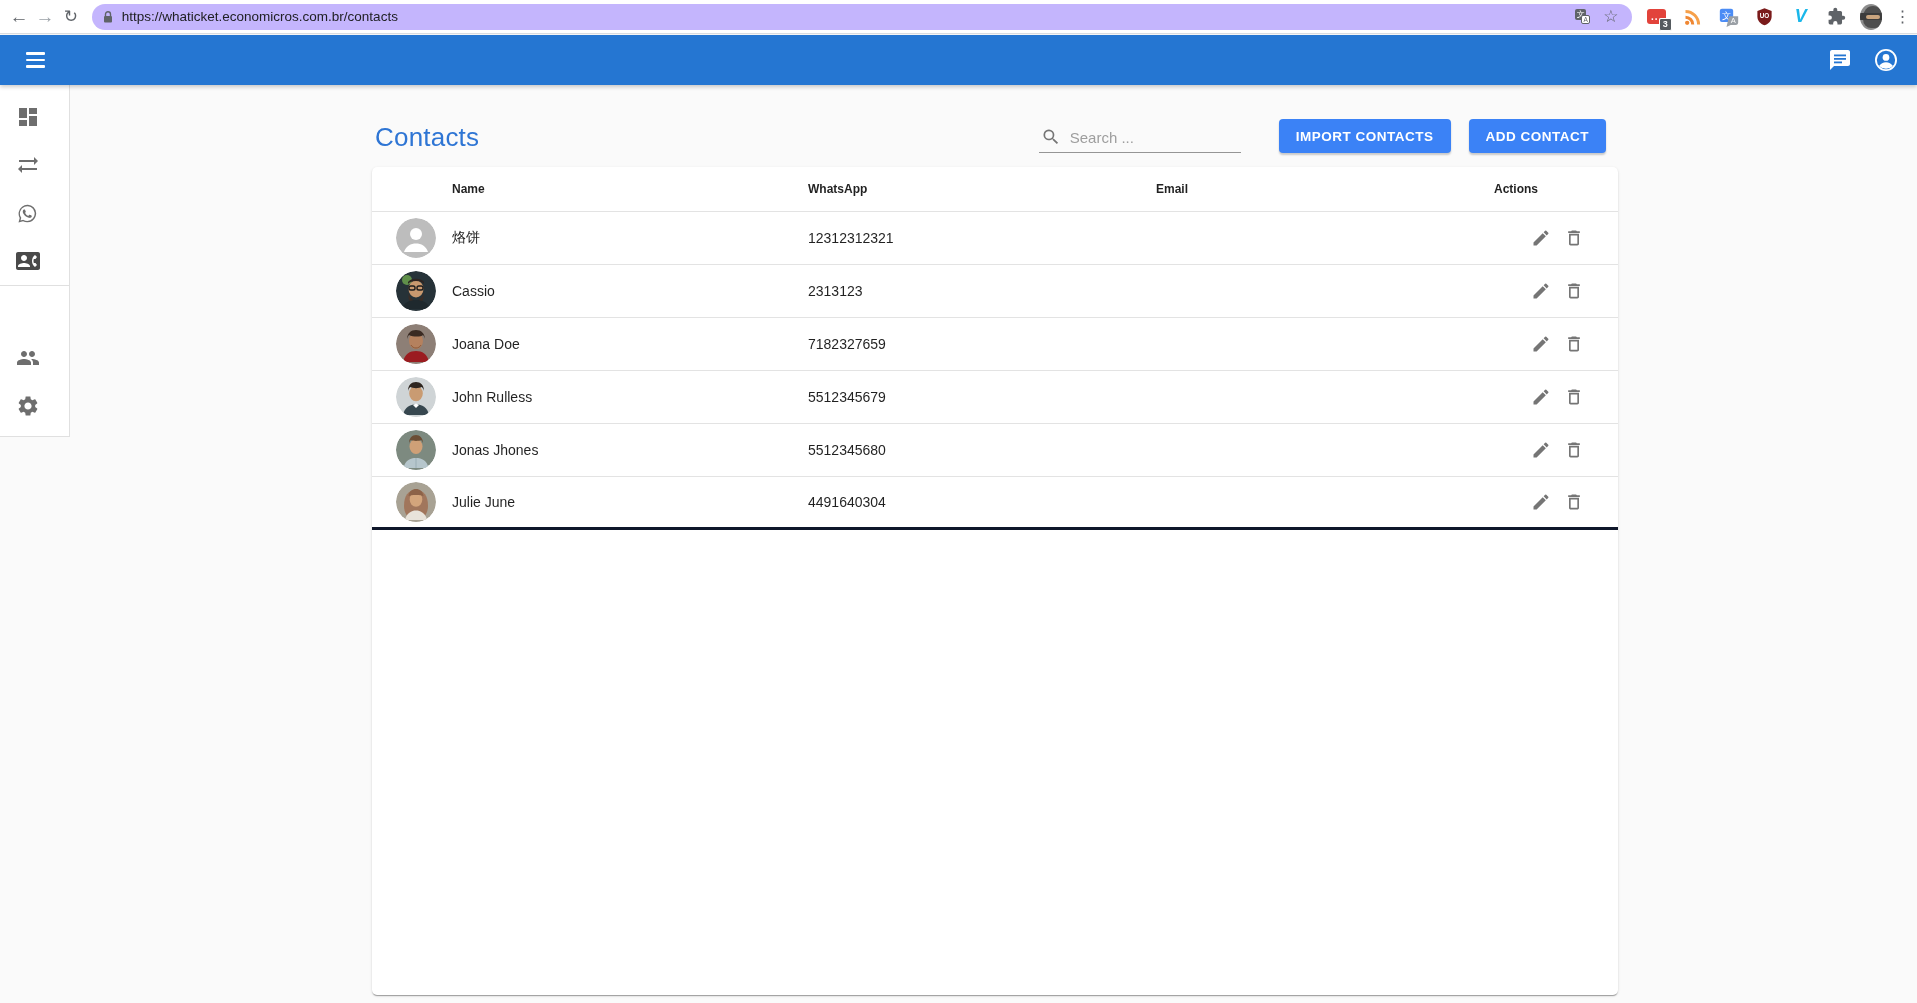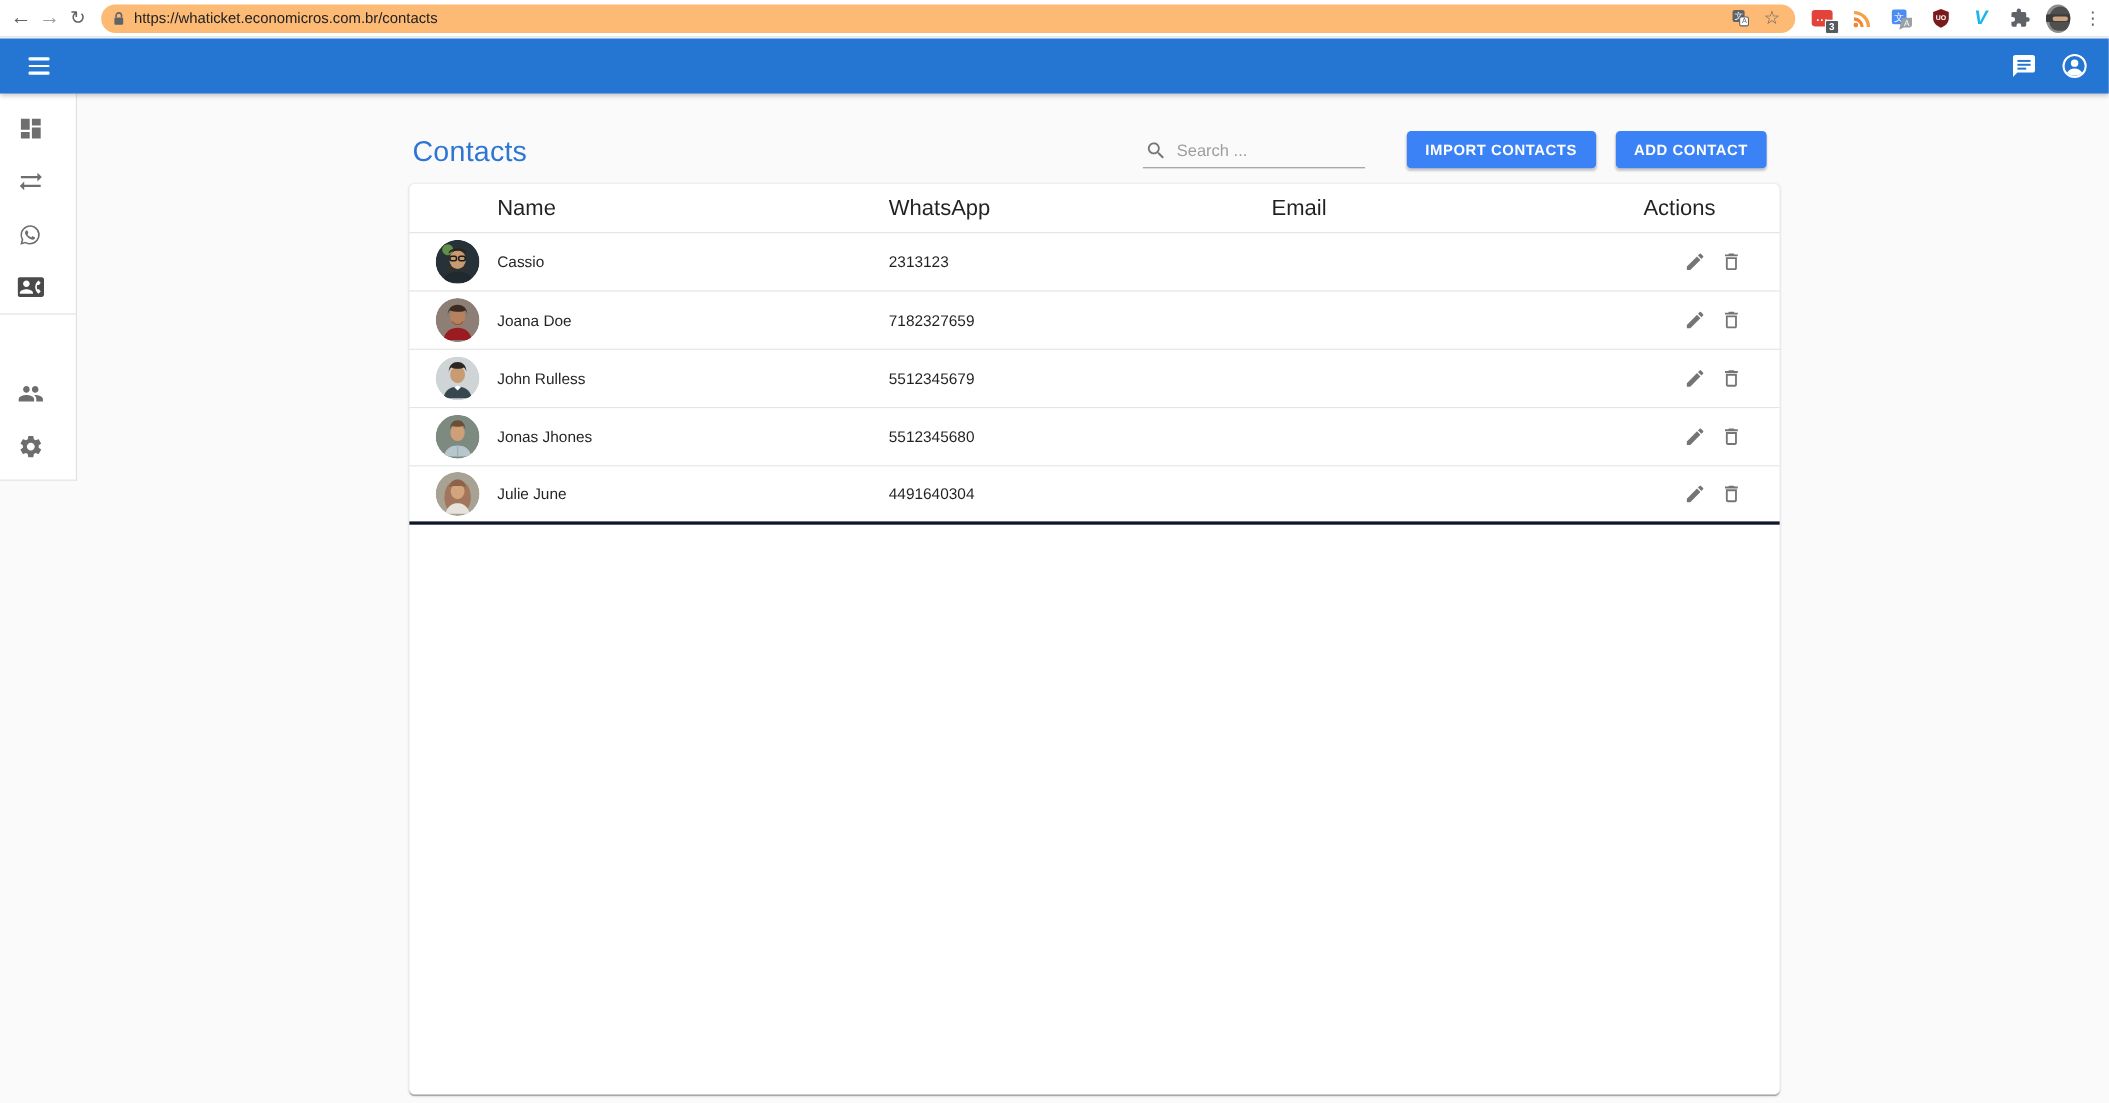--- a/index.html
+++ b/index.html
@@ -6,21 +6,21 @@
   html,body { width:1917px; height:1003px; overflow:hidden; background:#fafafa;
               font-family:"Liberation Sans", sans-serif; }
 
   
   .browser-bar { position:absolute; left:0; top:0; width:1917px; height:34px;
     background:#ffffff; border-bottom:1px solid #dadce0; display:flex; align-items:center; z-index:30; }
   .nav-btn { width:30px; height:30px; display:flex; align-items:center; justify-content:center;
     font-size:19px; color:#5f6368; border-radius:50%; cursor:pointer; user-select:none; }
   .nav-btn.fwd { color:#9aa0a6; }
   .nav-btn.reload { font-size:17px; }
-  .omnibox { flex:0 0 auto; width:1540px; height:26px; margin-left:8px; background:#fdba74;
+  .omnibox { flex:0 0 auto; width:1540px; height:26px; margin-left:8px; background:#c4b5fd;
     border-radius:13px; display:flex; align-items:center; padding:0 10px; }
   .omni-url { flex:1; font-size:13.5px; color:#202124; margin-left:8px; white-space:nowrap; overflow:hidden; }
   .omni-ic { width:22px; height:22px; display:flex; align-items:center; justify-content:center; margin-left:6px; }
   .star { font-size:17px; color:#5f6368; line-height:1; }
   .tr-sq { position:relative; width:15px; height:15px; }
   .tr-sq .b { position:absolute; left:0; top:0; width:11px; height:11px; background:#5f6368; border-radius:2px;
     color:#fff; font-size:8px; display:flex; align-items:center; justify-content:center; }
   .tr-sq .f { position:absolute; right:0; bottom:0; width:9px; height:9px; background:#fff; border:1px solid #5f6368;
     border-radius:2px; color:#5f6368; font-size:6.5px; display:flex; align-items:center; justify-content:center; }
   .ext-row { display:flex; align-items:center; gap:14px; margin-left:14px; }
@@ -66,21 +66,21 @@
   .search-input::placeholder { color:#9e9e9e; }
   .btn { height:34px; border:none; border-radius:4px; background:#3b82f6; color:#fff; font-weight:bold;
     font-size:13.5px; letter-spacing:.5px; padding:0 17px; cursor:pointer; margin-left:18px;
     box-shadow:0 2px 2px rgba(0,0,0,.2); font-family:"Liberation Sans",sans-serif; }
 
   .card { width:1246px; height:828px; background:#fff; border-radius:5px;
     box-shadow:0 2px 1px -1px rgba(0,0,0,.2), 0 1px 1px 0 rgba(0,0,0,.14), 0 1px 3px 0 rgba(0,0,0,.12);
     overflow:hidden; }
   .trow, .thead { display:grid; grid-template-columns:56px 356px 348px 1fr 92px;
     align-items:center; padding:0 32px 0 24px; border-bottom:1px solid #e3e3e3; }
-  .thead { height:45px; font-size:20px; font-weight:normal; color:rgba(0,0,0,.87); }
+  .thead { height:45px; font-size:12px; font-weight:bold; color:rgba(0,0,0,.87); }
   .trow { height:53px; font-size:14px; color:rgba(0,0,0,.87); }
   .th-actions, .td-actions { }
   .td-actions { display:flex; justify-content:flex-end; gap:9px; }
   .icon-btn { width:24px; height:24px; border:none; background:transparent; cursor:pointer; padding:0;
     display:flex; align-items:center; justify-content:center; }
   .avatar { width:40px; height:40px; border-radius:50%; overflow:hidden; display:block; }
 </style>
 </head>
 <body>
 
@@ -222,20 +222,44 @@
 
   <div class="card">
     <div class="thead">
       <div></div>
       <div>Name</div>
       <div>WhatsApp</div>
       <div>Email</div>
       <div class="th-actions">Actions</div>
     </div>
 
+    <div class="trow">
+      <span class="avatar">
+        <svg width="40" height="40" viewBox="0 0 40 40">
+            <circle cx="20" cy="20" r="20" fill="#bdbdbd"></circle>
+          <circle cx="20" cy="16" r="6" fill="#fff"></circle>
+            <path d="M8 34c1.8-6 7-8.5 12-8.5s10.2 2.5 12 8.5z" fill="#fff"></path>
+          </svg>
+      </span>
+      <div>烙饼</div>
+      <div>12312312321</div>
+      <div></div>
+      <div class="td-actions">
+        <button class="icon-btn">
+          <svg width="20" height="20" viewBox="0 0 24 24" fill="#757575">
+              <path d="M3 17.25V21h3.75L17.81 9.94l-3.75-3.75L3 17.25zM20.71 7.04a.996.996 0 0 0 0-1.41l-2.34-2.34a.996.996 0 0 0-1.41 0l-1.83 1.83 3.75 3.75 1.83-1.83z"></path>
+            </svg>
+        </button>
+        <button class="icon-btn">
+          <svg width="20" height="20" viewBox="0 0 24 24" fill="#757575">
+              <path d="M16 9v10H8V9h8m-1.5-6h-5l-1 1H5v2h14V4h-3.5l-1-1zM18 7H6v12c0 1.1.9 2 2 2h8c1.1 0 2-.9 2-2V7z"></path>
+            </svg>
+        </button>
+      </div>
+    </div>
 
     <div class="trow">
       <span class="avatar">
         <svg width="40" height="40" viewBox="0 0 40 40">
             <circle cx="20" cy="20" r="20" fill="#263238"></circle>
           <circle cx="11" cy="9" r="5" fill="#6fa84f" opacity=".8"></circle>
           <ellipse cx="20" cy="18" rx="7.5" ry="8.5" fill="#c9996f"></ellipse>
           <path d="M12.5 20c0 6 4 9.5 7.5 9.5s7.5-3.5 7.5-9.5v6c0 4-3.5 7-7.5 7s-7.5-3-7.5-7z" fill="#3b2d26"></path>
           <rect x="13" y="15" width="6" height="4" rx="1.8" fill="none" stroke="#1c1c1c" stroke-width="1.4"></rect>
           <rect x="21" y="15" width="6" height="4" rx="1.8" fill="none" stroke="#1c1c1c" stroke-width="1.4"></rect>

